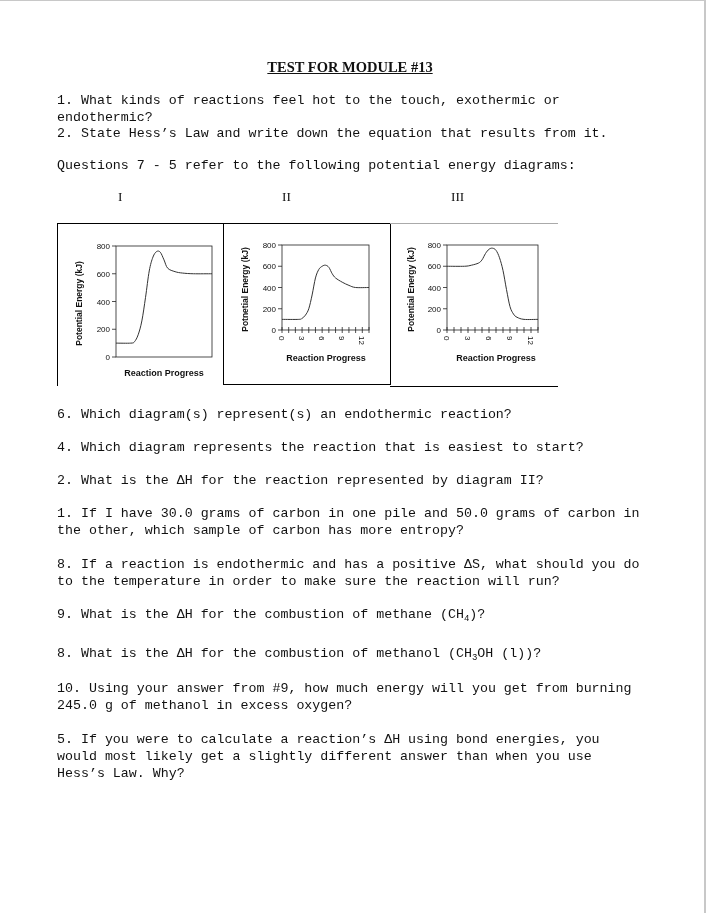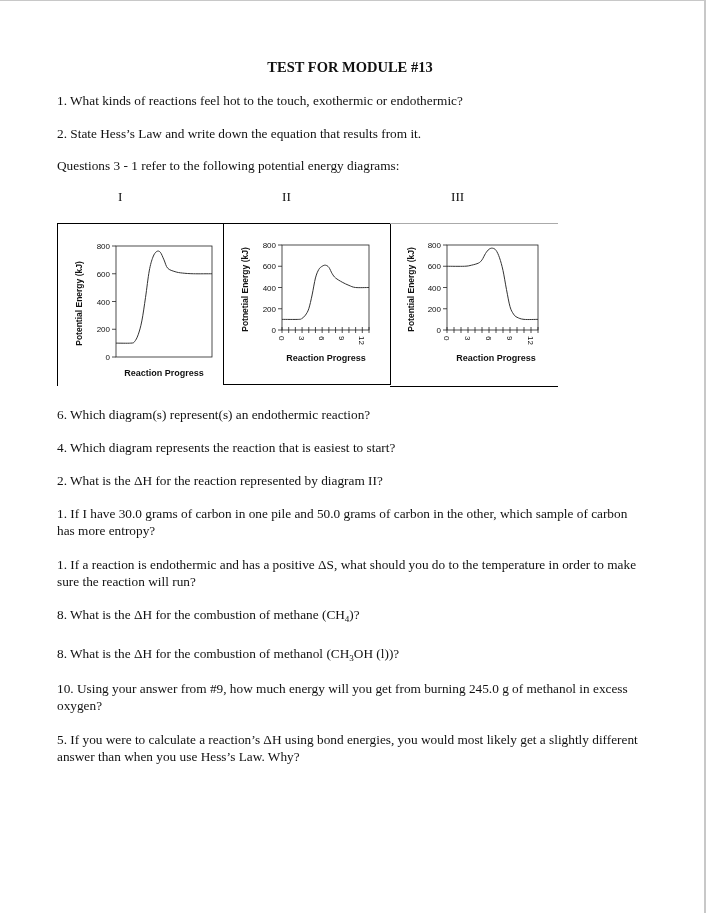--- a/index.html
+++ b/index.html
@@ -8,23 +8,23 @@
     font-family: "Liberation Serif", serif; color: #111;
   }
   .page-frame {
     position: absolute; left: 0; top: 0; width: 704px; height: 912px;
     border-top: 1px solid #c8c8c8; border-right: 2px solid #c8c8c8;
   }
   .title {
     position: absolute; top: 59px; left: 0; width: 706px; text-align: center;
     font-weight: bold; font-size: 14.5px; margin-left: -3px;
   }
-  .title span { }
+  .title span { text-decoration: underline; }
   .q {
-    position: absolute; left: 57px; width: 585px; font-size: 13.3px; line-height: 17px;
+    position: absolute; left: 57px; width: 585px; font-size: 13.3px; line-height: 17px; font-family: Liberation Mono, monospace;
   }
   .roman {
     position: absolute; top: 189px; font-size: 13.3px;
   }
   .diagram-box {
     position: absolute; top: 223px; height: 160px;
   }
   .box1 { left: 57px; width: 166px; border-left: 1.5px solid #000; border-top: 1.5px solid #000; height: 162px; }
   .box2 { left: 223px; width: 166px; border: 1.5px solid #000; height: 160px; }
   .box3 { left: 390px; width: 168px; border-top: 1px solid #aaa; border-bottom: 1.5px solid #000; height: 162px; }
@@ -34,21 +34,21 @@
 </style>
 </head>
 <body>
 
 <div class="page-frame"></div>
 
 <div class="title"><span>TEST FOR MODULE #13</span></div>
 
 <div class="q" style="top:92px">1.  What kinds of reactions feel hot to the touch, exothermic or endothermic?</div>
 <div class="q" style="top:125px">2.  State Hess’s Law and write down the equation that results from it.</div>
-<div class="q" style="top:157px">Questions 3 - 1 refer to the following potential energy diagrams:</div>
+<div class="q" style="top:157px">Questions 7 - 5 refer to the following potential energy diagrams:</div>
 
 <div class="roman" style="left:118px">I</div>
 <div class="roman" style="left:282px">II</div>
 <div class="roman" style="left:451px">III</div>
 
 <div class="diagram-box box1">
   <svg class="chart" id="chart0" width="166" height="162">
       <rect x="58" y="22" width="96" height="111" fill="none" stroke="#222" stroke-width="0.8"></rect>
       <line x1="54" y1="133" x2="58" y2="133" stroke="#222" stroke-width="0.8"></line>
       <text x="52" y="136" font-size="8" text-anchor="end">0</text>
@@ -187,17 +187,17 @@
       <circle cx="127" cy="93.25" r="0.01" fill="none"></circle>
       <circle cx="134" cy="95.375" r="0.01" fill="none"></circle>
       <circle cx="148" cy="95.375" r="0.01" fill="none"></circle>
     </svg>
 </div>
 
 <div class="q" style="top:406px">6.  Which diagram(s) represent(s) an endothermic reaction?</div>
 <div class="q" style="top:439px">4.  Which diagram represents the reaction that is easiest to start?</div>
 <div class="q" style="top:472px">2.  What is the ΔH for the reaction represented by diagram II?</div>
 <div class="q" style="top:505px">1.  If I have 30.0 grams of carbon in one pile and 50.0 grams of carbon in the other, which sample of carbon has more entropy?</div>
-<div class="q" style="top:556px">1.  If a reaction is endothermic and has a positive ΔS, what should you do to the temperature in order to make sure the reaction will run?</div>
-<div class="q" style="top:606px"><span>8.  What is the ΔH for the combustion of methane (CH</span><span class="sub">4</span><span>)?</span></div>
+<div class="q" style="top:556px">8.  If a reaction is endothermic and has a positive ΔS, what should you do to the temperature in order to make sure the reaction will run?</div>
+<div class="q" style="top:606px"><span>9.  What is the ΔH for the combustion of methane (CH</span><span class="sub">4</span><span>)?</span></div>
 <div class="q" style="top:645px"><span>8.  What is the ΔH for the combustion of methanol (CH</span><span class="sub">3</span><span>OH (l))?</span></div>
 <div class="q" style="top:680px">10.  Using your answer from #9, how much energy will you get from burning 245.0 g of methanol in excess oxygen?</div>
 <div class="q" style="top:731px">5.  If you were to calculate a reaction’s ΔH using bond energies, you would most likely get a slightly different answer than when you use Hess’s Law.  Why?</div>
 
 </body></html>

